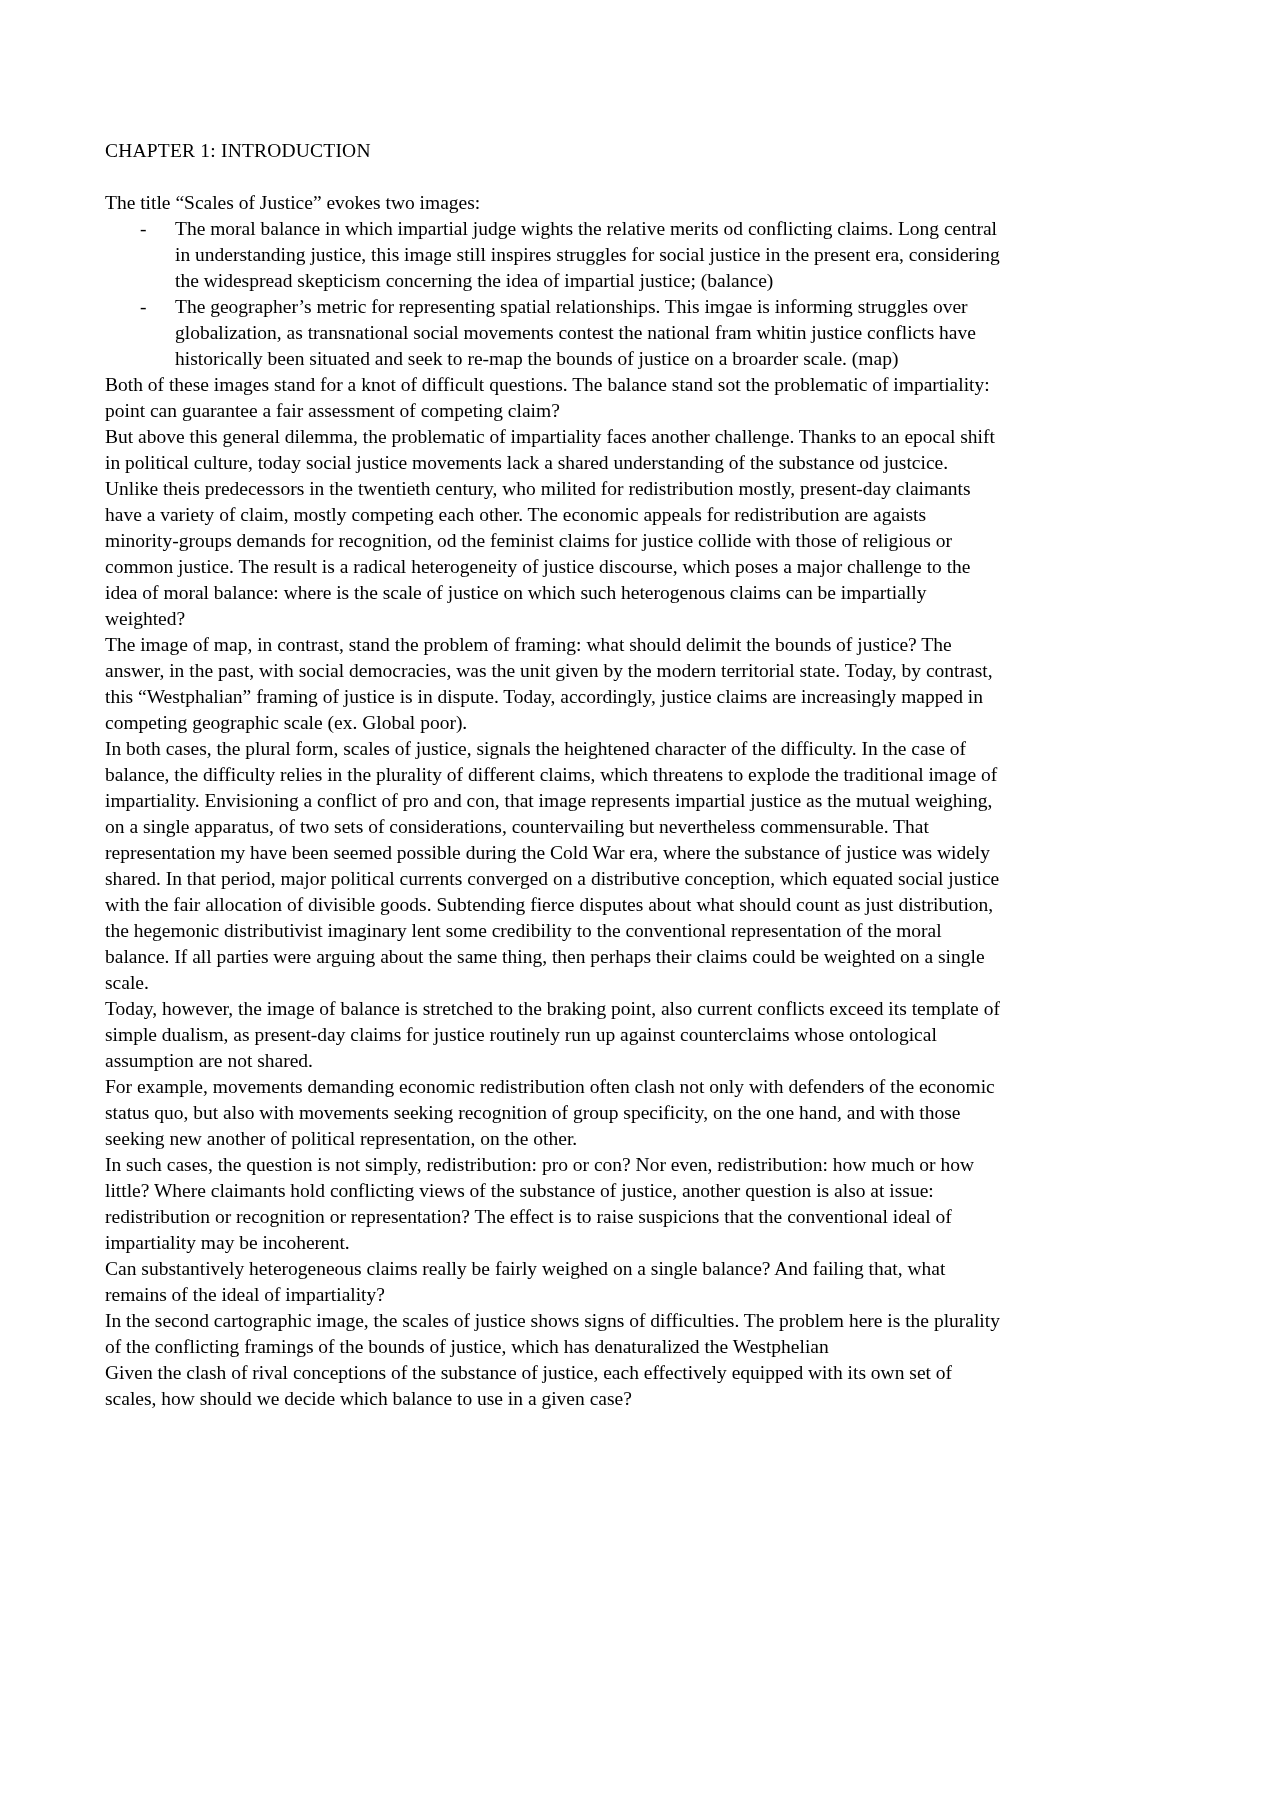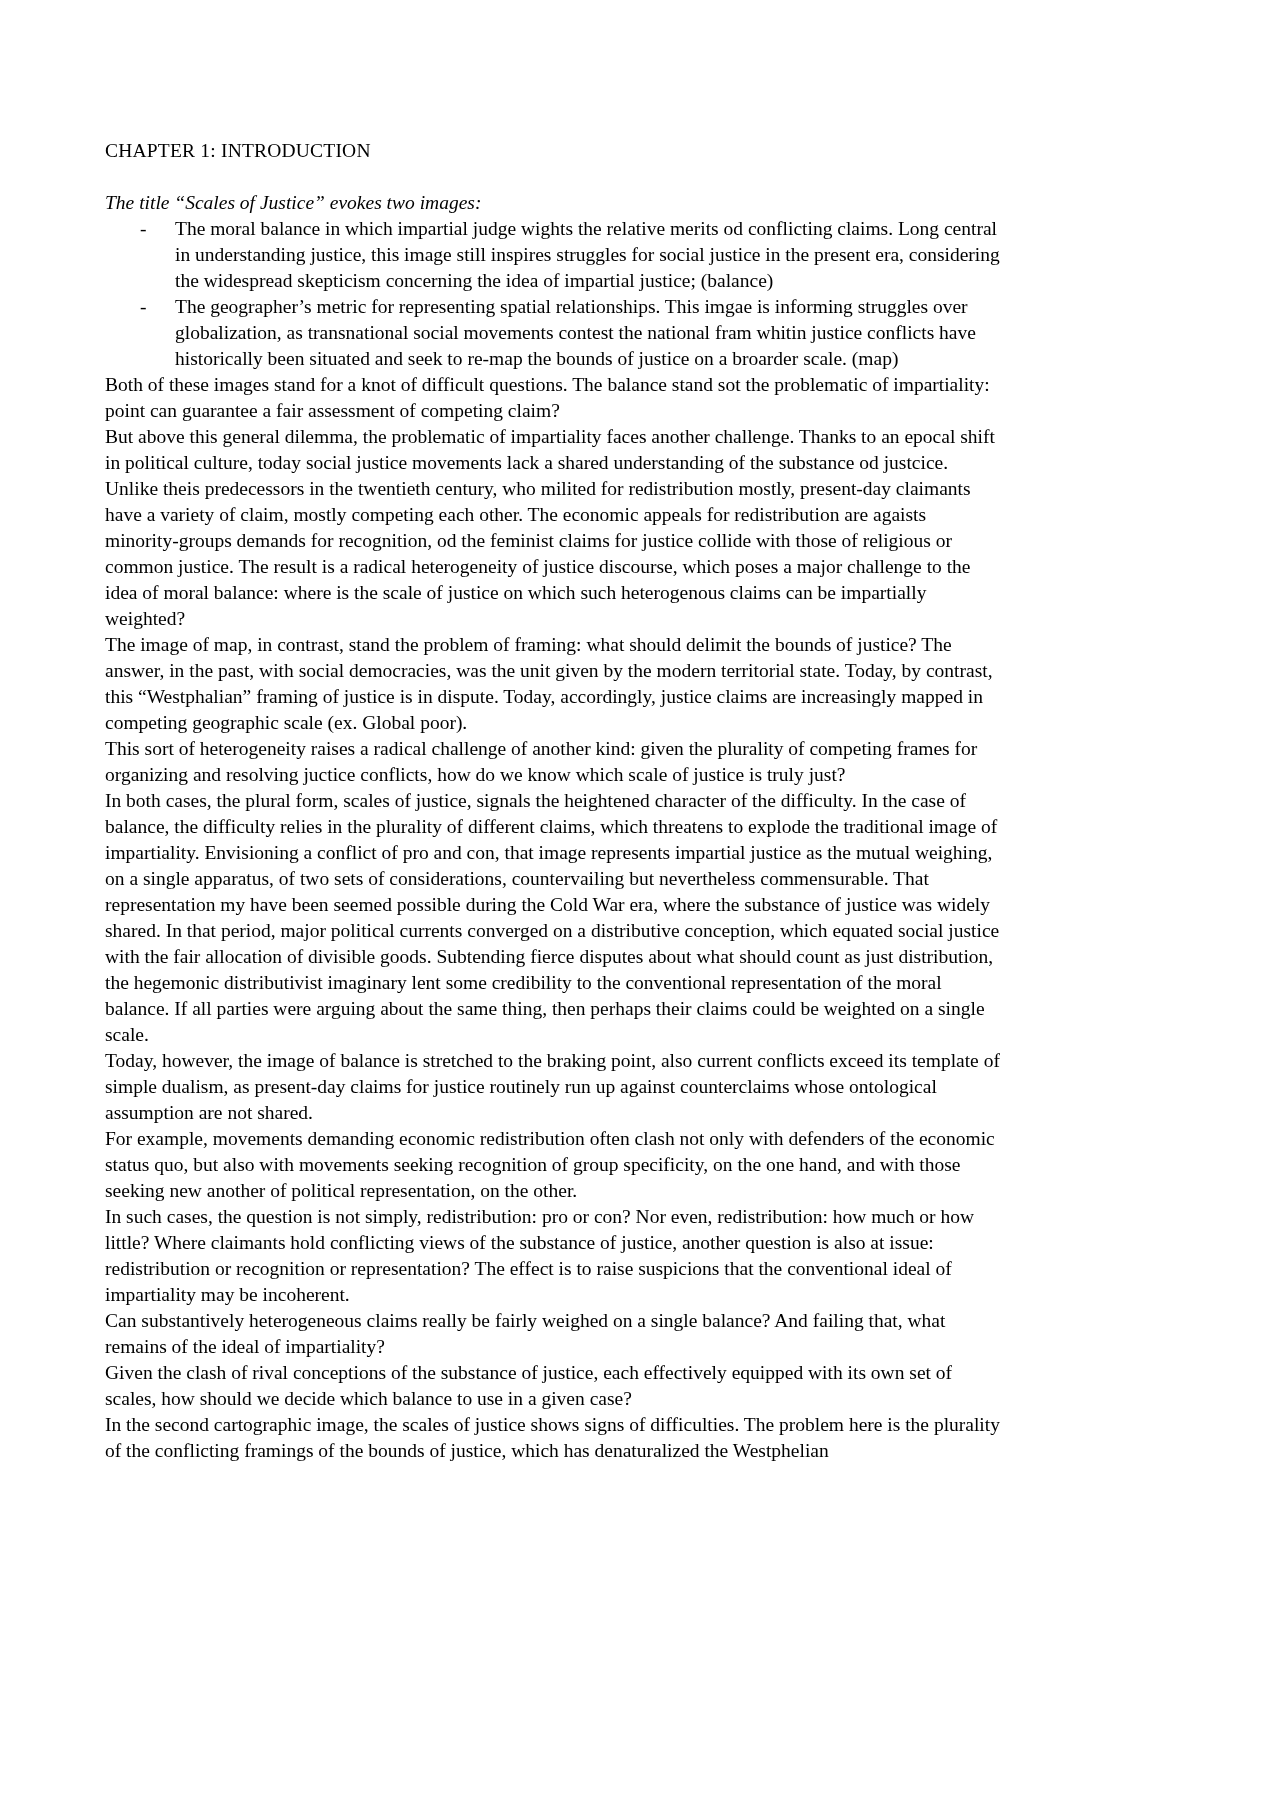--- a/index.html
+++ b/index.html
@@ -34,21 +34,20 @@
     text-align: left;
   }
   .chapter-title {
     margin: 0 0 26px 0;
     font-size: 19.5px;
     font-weight: normal;
     letter-spacing: 0.2px;
   }
   .intro-line {
     margin: 0;
-    font-style: italic;
   }
   ul.bullet-list {
     list-style: none;
     margin: 0;
     padding: 0;
   }
   ul.bullet-list li {
     position: relative;
     padding-left: 70px;
     margin: 0;
@@ -79,23 +78,22 @@
       </li>
       <li>
         <span class="dash">-</span>
         <span>The geographer’s metric for representing spatial relationships. This imgae is informing struggles over globalization, as transnational social movements contest the national fram whitin justice conflicts have historically been situated and seek to re-map the bounds of justice on a broarder scale. (map)</span>
       </li>
     </ul>
 
     <p class="para">Both of these images stand for a knot of difficult questions. The balance stand sot the problematic of impartiality: point can guarantee a fair assessment of competing claim?</p>
     <p class="para">But above this general dilemma, the problematic of impartiality faces another challenge. Thanks to an epocal shift in political culture, today social justice movements lack a shared understanding of the substance od justcice. Unlike theis predecessors in the twentieth century, who milited for redistribution mostly, present-day claimants have a variety of claim, mostly competing each other. The economic appeals for redistribution are agaists minority-groups demands for recognition, od the feminist claims for justice collide with those of religious or common justice. The result is a radical heterogeneity of justice discourse, which poses a major challenge to the idea of moral balance: where is the scale of justice on which such heterogenous claims can be impartially weighted?</p>
     <p class="para">The image of map, in contrast, stand the problem of framing: what should delimit the bounds of justice? The answer, in the past, with social democracies, was the unit given by the modern territorial state. Today, by contrast, this “Westphalian” framing of justice is in dispute. Today, accordingly, justice claims are increasingly mapped in competing geographic scale (ex. Global poor).</p>
-    <p class="para">This sort of heterogeneity raises a radical challenge of another kind: given the plurality of competing frames for organizing and resolving juctice conflicts, how do we know which scale of justice is truly just?</p>
     <p class="para">In both cases, the plural form, scales of justice, signals the heightened character of the difficulty. In the case of balance, the difficulty relies in the plurality of different claims, which threatens to explode the traditional image of impartiality. Envisioning a conflict of pro and con, that image represents impartial justice as the mutual weighing, on a single apparatus, of two sets of considerations, countervailing but nevertheless commensurable. That representation my have been seemed possible during the Cold War era, where the substance of justice was widely shared. In that period, major political currents converged on a distributive conception, which equated social justice with  the fair allocation of divisible goods. Subtending fierce disputes about what should count as just distribution, the hegemonic distributivist imaginary lent some credibility to the conventional representation of the moral balance. If all parties were arguing about the same thing, then perhaps their claims could be weighted on a single scale.</p>
     <p class="para">Today, however, the image of balance is stretched to the braking point, also current conflicts exceed its template of simple dualism, as present-day claims for justice routinely run up against counterclaims whose ontological assumption are not shared.</p>
     <p class="para">For example, movements demanding economic redistribution often clash not only with defenders of the economic status quo, but also with movements seeking recognition of group specificity, on the one hand, and with those seeking new another of political representation, on the other.</p>
     <p class="para">In such cases, the question is not simply, redistribution: pro or con? Nor even, redistribution: how much or how little? Where claimants hold conflicting views of the substance of justice, another question is also at issue: redistribution or recognition or representation? The effect is to raise suspicions that the conventional ideal of impartiality may be incoherent.</p>
     <p class="para">Can substantively heterogeneous claims really be fairly weighed on a single balance? And failing that, what remains of the ideal of impartiality?</p>
+    <p class="para">In the second cartographic image, the scales of justice shows signs of difficulties. The problem here is the plurality of the conflicting framings of the bounds of justice, which has denaturalized the Westphelian</p>
     <p class="para">Given the clash of rival conceptions of the substance of justice, each effectively equipped with its own set of scales, how should we decide which balance to use in a given case?</p>
-    <p class="para">In the second cartographic image, the scales of justice shows signs of difficulties. The problem here is the plurality of the conflicting framings of the bounds of justice, which has denaturalized the Westphelian</p>
 
   </div>
 </div>
 
 </body></html>

